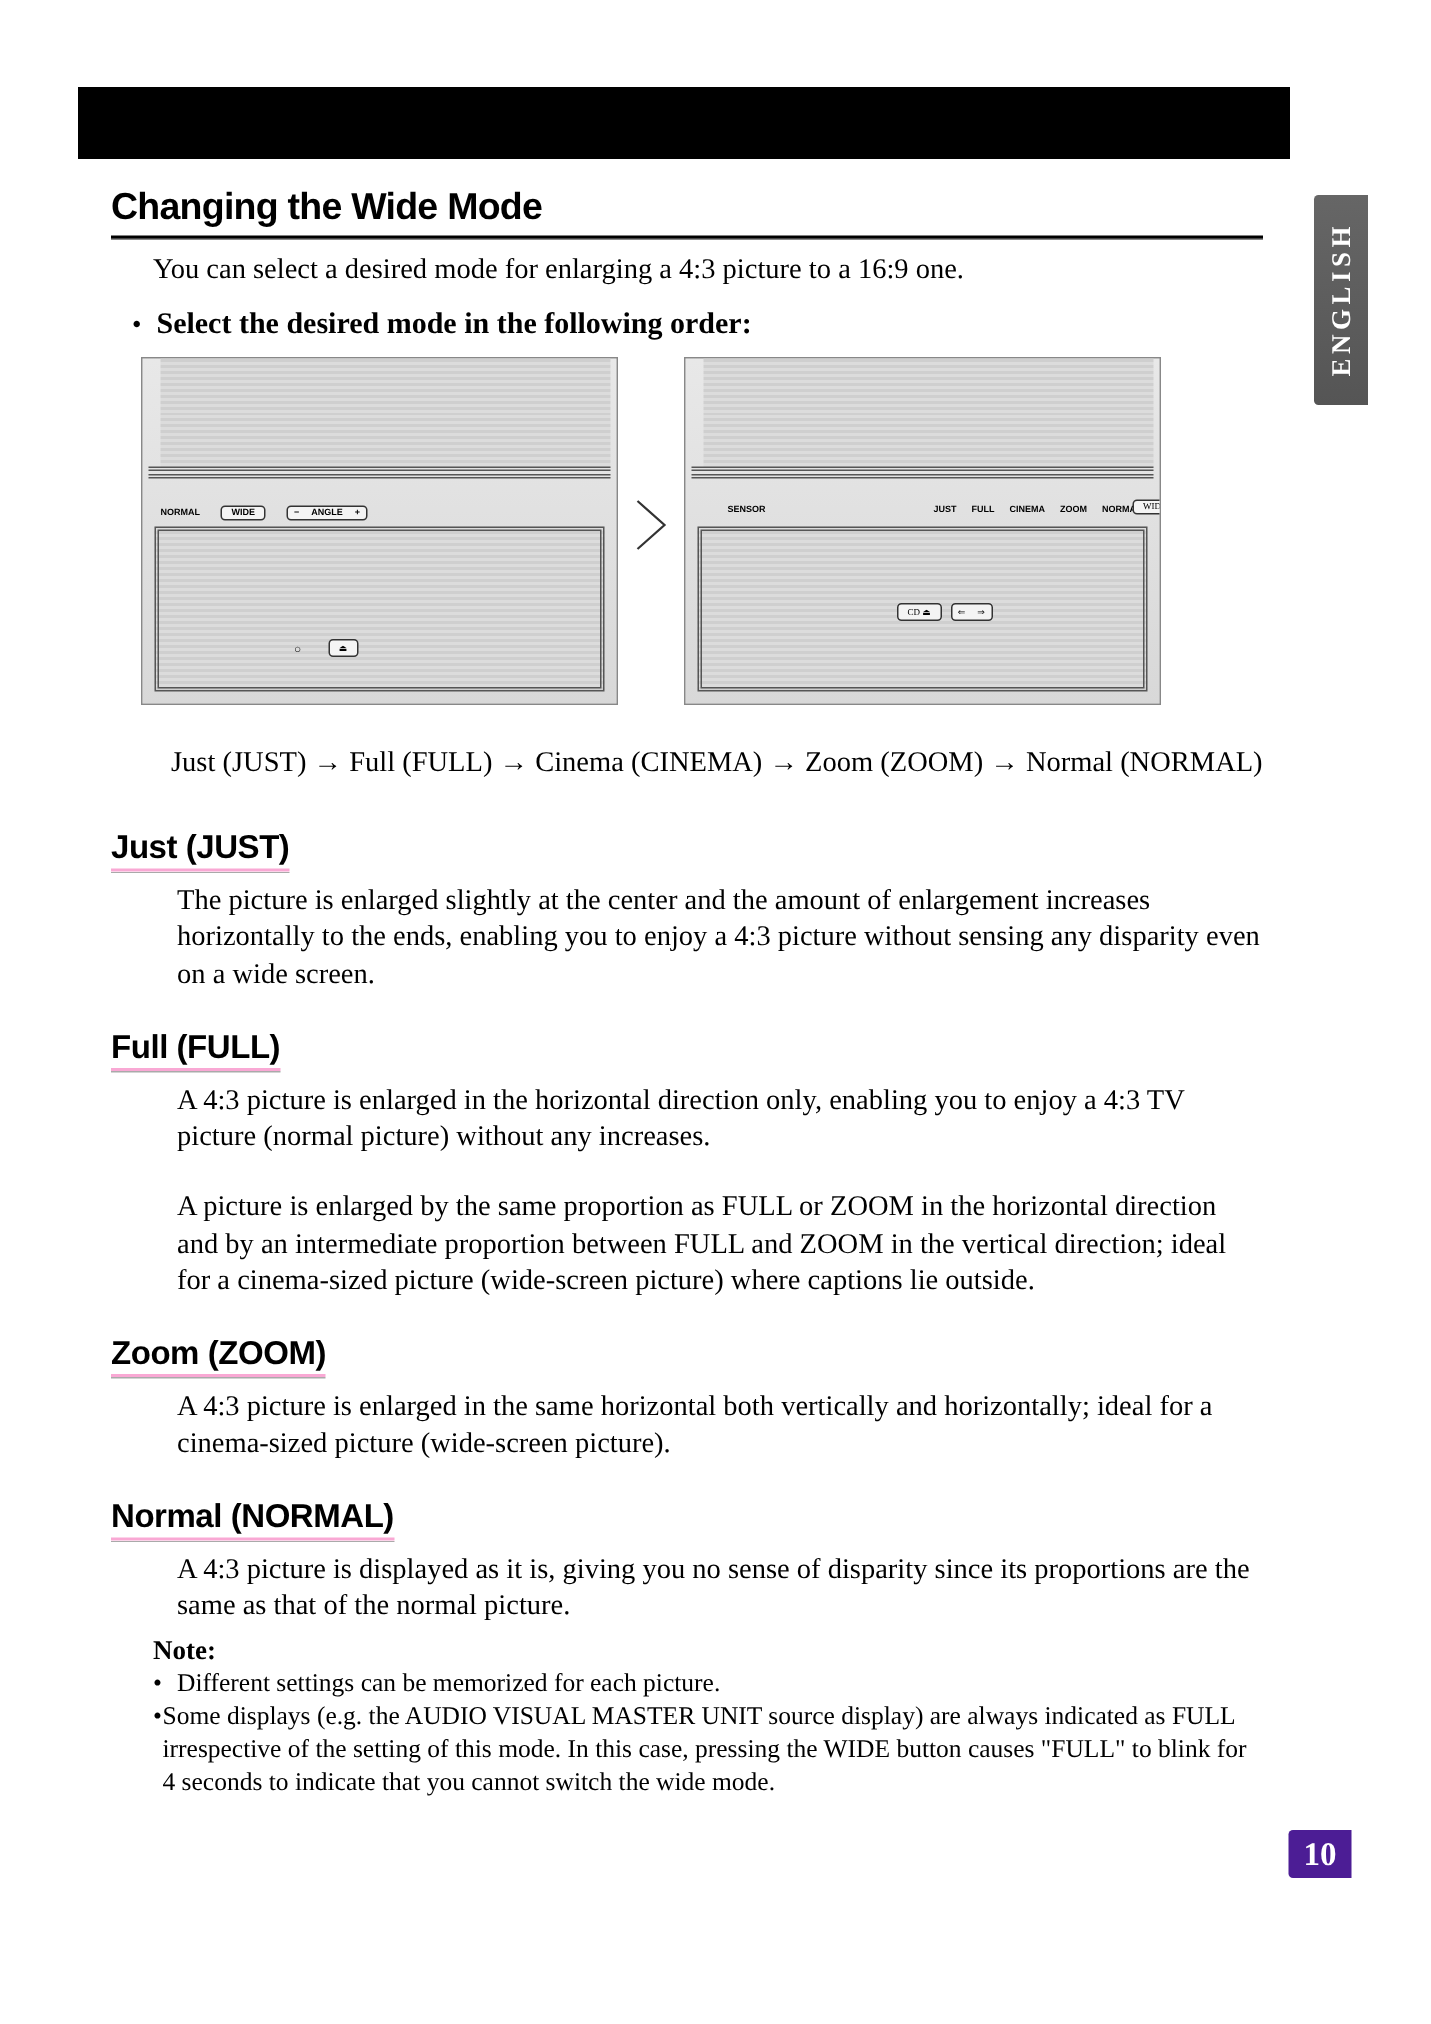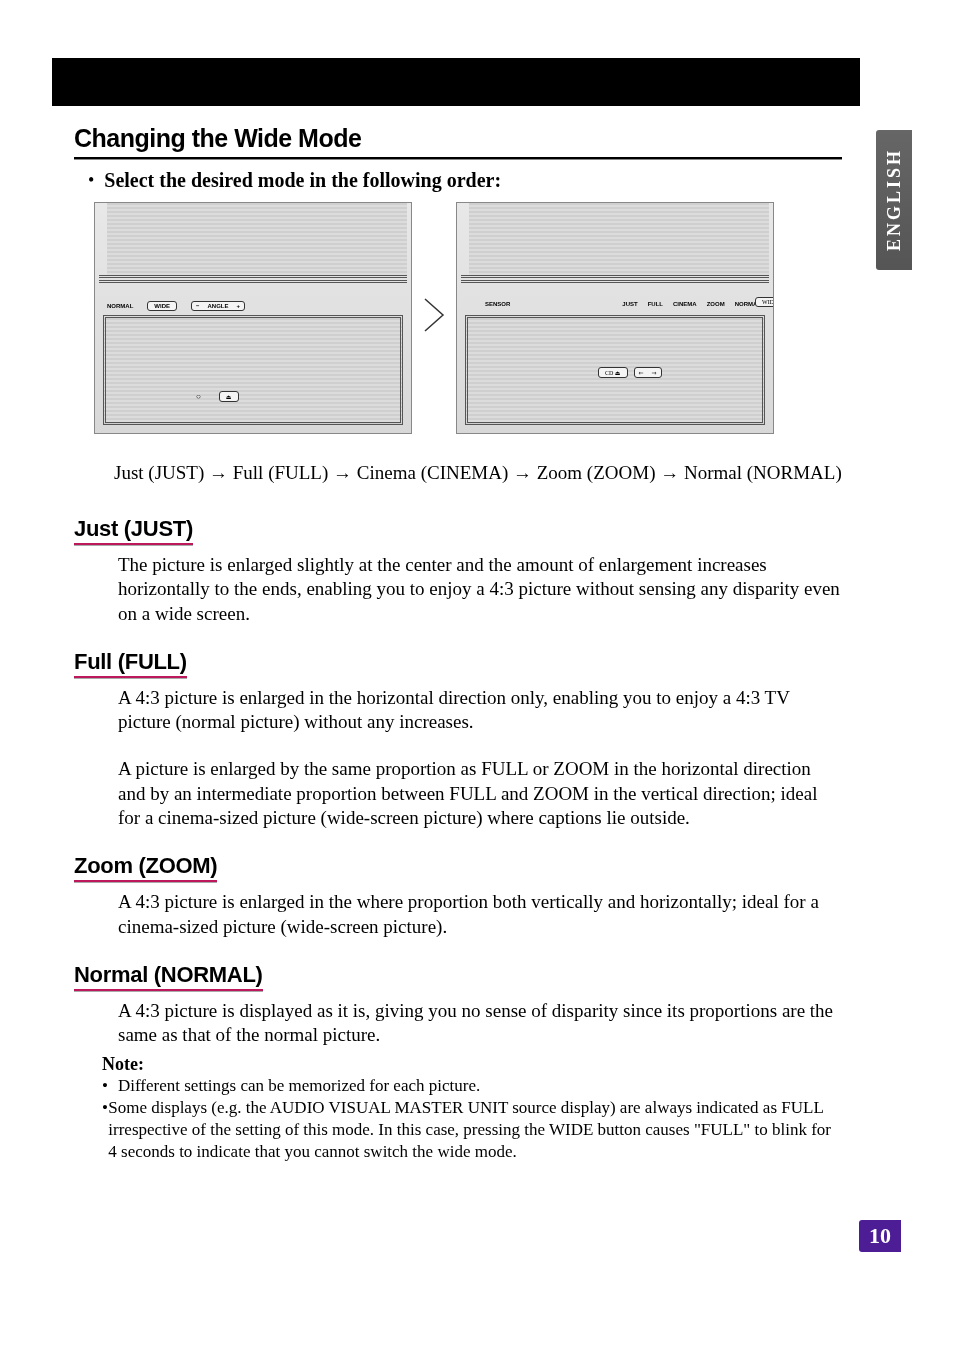--- a/index.html
+++ b/index.html
@@ -119,21 +119,21 @@
       position: absolute; bottom: 44px; left: 130px;
       display: flex; gap: 6px;
     }
     .order-text { font-size: 19px; margin-left: 40px; line-height: 1.35; margin-bottom: 30px; }
     .section { margin-bottom: 22px; }
     .h2 {
       font-family: Arial, Helvetica, sans-serif;
       font-weight: bold;
       font-size: 22px;
       letter-spacing: -0.3px;
-      border-bottom: 2px solid #be185d;
+      border-bottom: 2px solid #f9a8d4;
       box-shadow: 0 1px 0 #aaa;
       display: inline-block;
       padding-bottom: 1px;
       margin-bottom: 8px;
     }
     .body { font-size: 19px; margin-left: 44px; line-height: 1.3; }
     .note-head { font-weight: bold; font-size: 18px; margin-left: 28px; margin-top: 6px; }
     .note-list { margin-left: 28px; font-size: 17px; line-height: 1.3; }
     .note-item { display: flex; }
     .note-item .nb { width: 16px; }
@@ -176,20 +176,21 @@
 
 <div class="black-bar"></div>
 
 <div class="english-tab">
   <span>ENGLISH</span>
 </div>
 
 <div class="content">
   <div class="h1">Changing the Wide Mode</div>
   <div class="h1-rule"></div>
+  <div class="intro">You can select a desired mode for enlarging a 4:3 picture to a 16:9 one.</div>
   <div class="bullet-row">
     <div class="bullet-dot">•</div>
     <div class="bullet-text">Select the desired mode in the following order:</div>
   </div>
 
   <div class="diagrams">
     <div class="diagram-box panel1">
       <div class="screen-area"></div>
       <div class="frame-border"></div>
       <div class="panel-row pr1">
@@ -250,21 +251,21 @@
     <div class="h2">Full (FULL)</div>
     <div class="body">A 4:3 picture is enlarged in the horizontal direction only, enabling you to enjoy a 4:3 TV picture (normal picture) without any increases.</div>
   </div>
 
   <div class="section">
     <div class="body">A picture is enlarged by the same proportion as FULL or ZOOM in the horizontal direction and by an intermediate proportion between FULL and ZOOM in the vertical direction; ideal for a cinema-sized picture (wide-screen picture) where captions lie outside.</div>
   </div>
 
   <div class="section">
     <div class="h2">Zoom (ZOOM)</div>
-    <div class="body">A 4:3 picture is enlarged in the where proportion both vertically and horizontally; ideal for a cinema-sized picture (wide-screen picture).</div>
+    <div class="body">A 4:3 picture is enlarged in the same horizontal both vertically and horizontally; ideal for a cinema-sized picture (wide-screen picture).</div>
   </div>
 
   <div class="section">
     <div class="h2">Normal (NORMAL)</div>
     <div class="body">A 4:3 picture is displayed as it is, giving you no sense of disparity since its proportions are the same as that of the normal picture.</div>
     <div class="note-head">Note:</div>
     <div class="note-list">
       <div class="note-item">
         <div class="nb">•</div>
         <div>Different settings can be memorized for each picture.</div>

